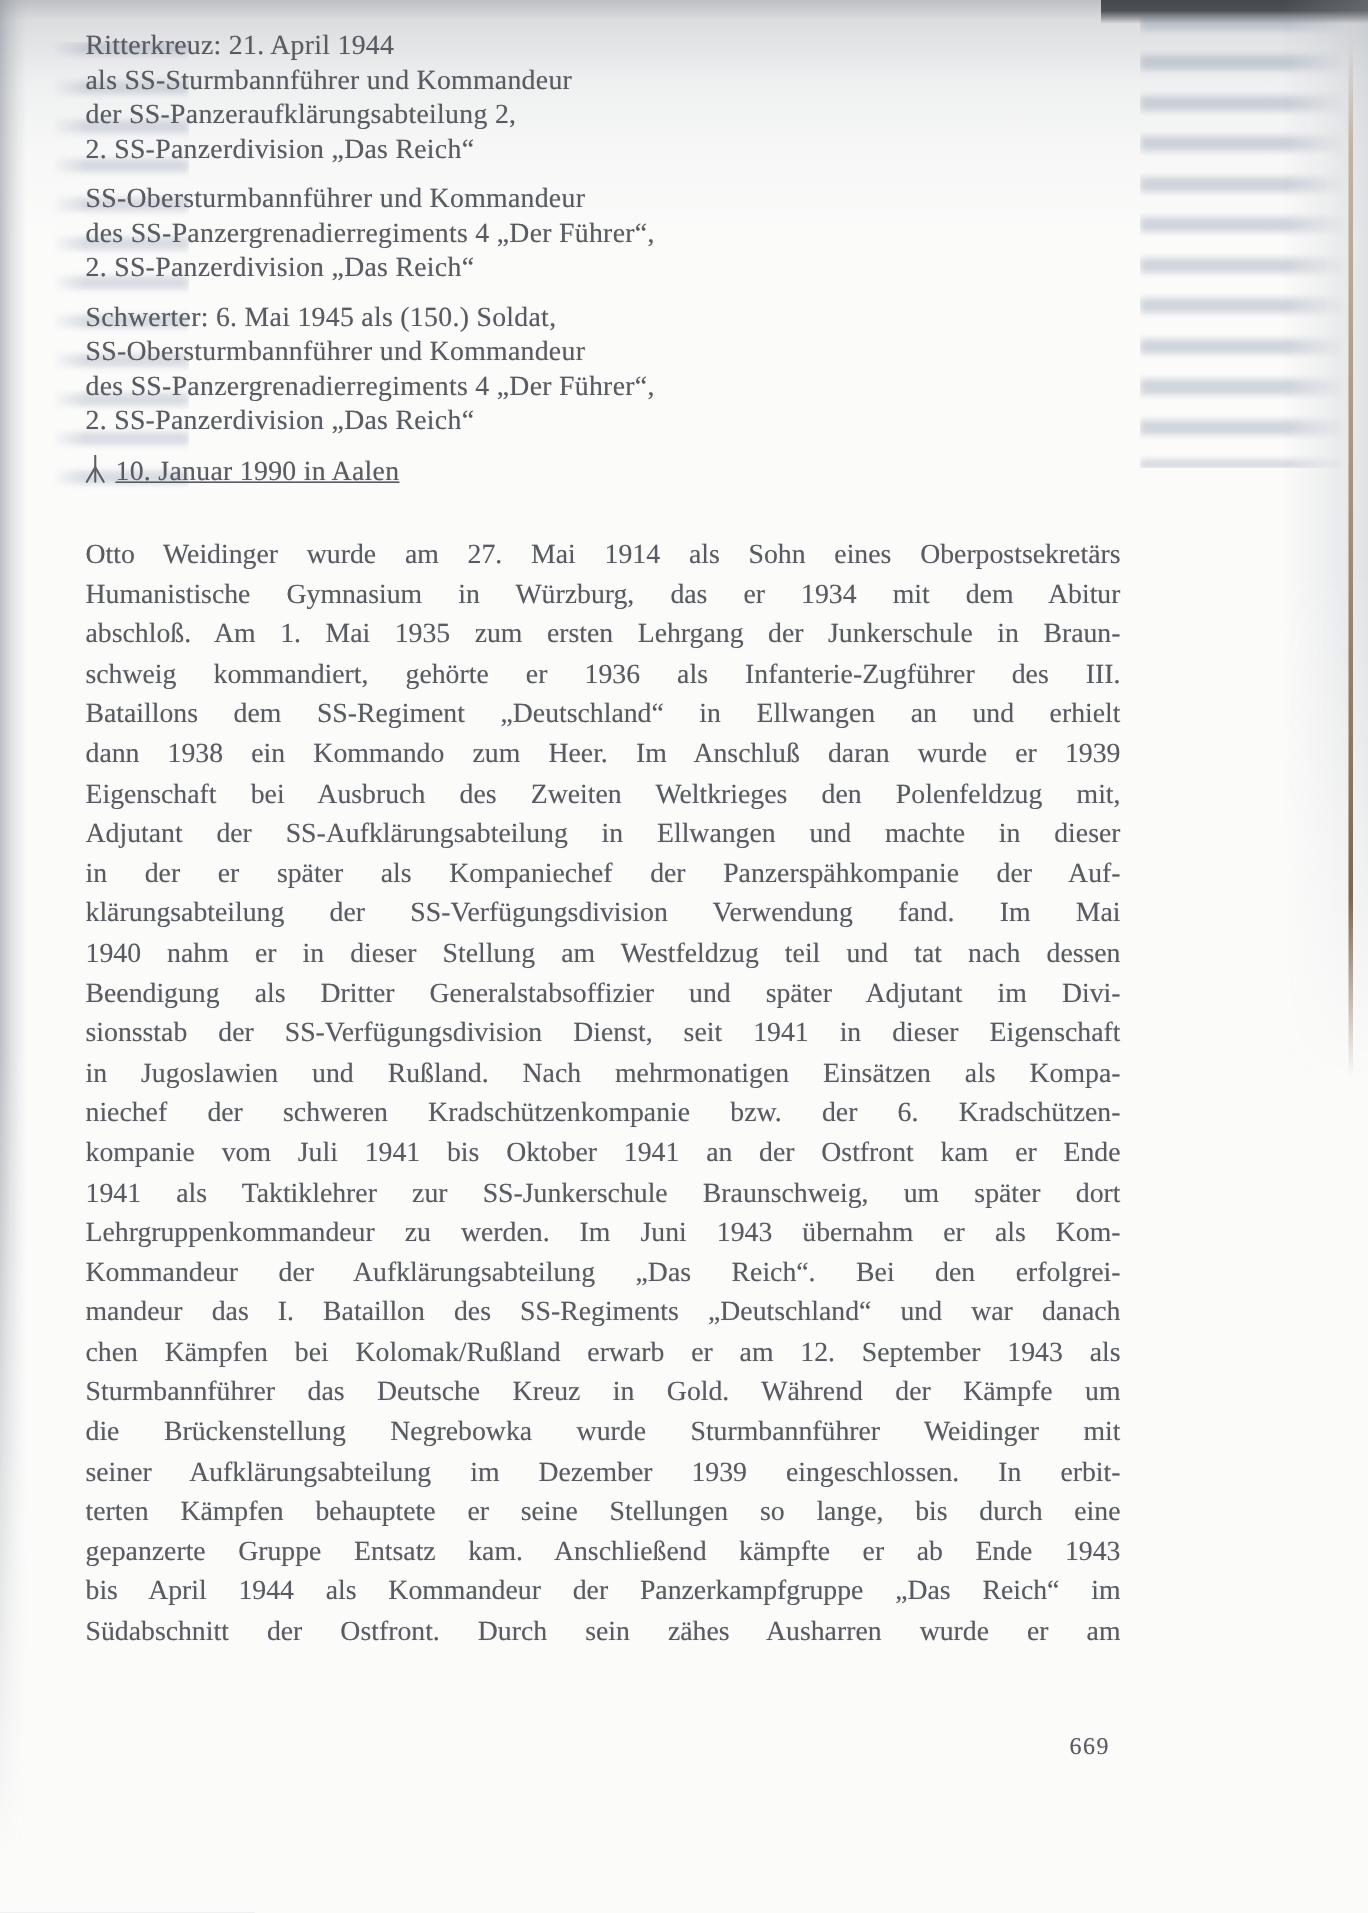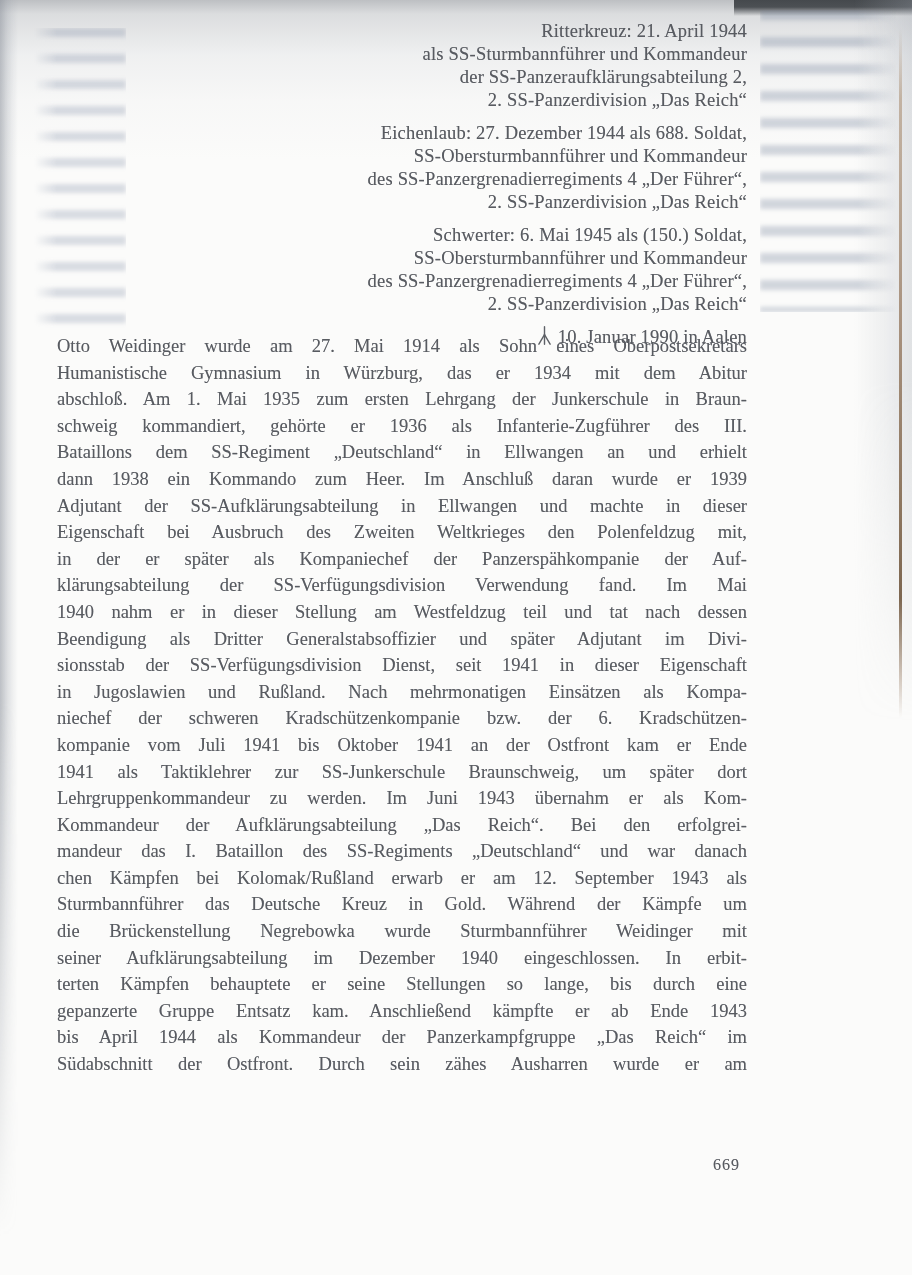--- a/index.html
+++ b/index.html
@@ -86,42 +86,43 @@
     background: repeating-linear-gradient(to bottom,
       rgba(112,126,152,0.30) 0px, rgba(112,126,152,0.30) 10px,
       rgba(112,126,152,0) 10px, rgba(112,126,152,0) 27px);
     -webkit-mask-image: linear-gradient(to left, transparent 2%, black 30%, black 100%);
     mask-image: linear-gradient(to left, transparent 2%, black 30%, black 100%);
   }
 
   
   .header-zone {
     position: absolute; left: 57px; top: 20px; width: 690px;
-    text-align: right;
+    text-align: left;
   }
   .award-block { margin-bottom: 10px; }
   .award-line {
     font-size: 18.5px;
     line-height: 23px;
     letter-spacing: 0.2px;
     text-shadow: 0 0 0.6px rgba(88,91,97,0.45);
     white-space: nowrap;
   }
   .death-line {
     margin-top: 7px;
     font-size: 18.5px;
     line-height: 23px;
     letter-spacing: 0.2px;
     text-shadow: 0 0 0.6px rgba(88,91,97,0.45);
+    text-decoration: underline;
   }
   .death-line .rune-icon { display: inline-block; vertical-align: -2px; margin-right: 7px; }
   .death-line .rune-icon svg { display: block; }
 
   .body-zone {
-    position: absolute; left: 57px; top: 333px; width: 690px;
+    position: absolute; left: 57px; top: 357px; width: 690px;
   }
   .body-line {
     font-size: 18.5px;
     line-height: 26.6px;
     height: 26.6px;
     overflow: hidden;
     text-align: justify;
     text-align-last: justify;
     text-shadow: 0 0 0.6px rgba(88,91,97,0.40);
   }
@@ -150,21 +151,20 @@
 
   <div class="header-zone">
     <div id="award-blocks">
         <div class="award-block">
           <div class="award-line">Ritterkreuz: 21. April 1944</div>
           <div class="award-line">als SS-Sturmbannführer und Kommandeur</div>
           <div class="award-line">der SS-Panzeraufklärungsabteilung 2,</div>
           <div class="award-line">2. SS-Panzerdivision „Das Reich“</div>
         </div>
         <div class="award-block">
-          <div class="award-line">Eichenlaub: 27. Dezember 1944 als 688. Soldat,</div>
           <div class="award-line">SS-Obersturmbannführer und Kommandeur</div>
           <div class="award-line">des SS-Panzergrenadierregiments 4 „Der Führer“,</div>
           <div class="award-line">2. SS-Panzerdivision „Das Reich“</div>
         </div>
         <div class="award-block">
           <div class="award-line">Schwerter: 6. Mai 1945 als (150.) Soldat,</div>
           <div class="award-line">SS-Obersturmbannführer und Kommandeur</div>
           <div class="award-line">des SS-Panzergrenadierregiments 4 „Der Führer“,</div>
           <div class="award-line">2. SS-Panzerdivision „Das Reich“</div>
         </div>
@@ -182,38 +182,38 @@
     </div>
   </div>
 
   <div class="body-zone" id="body-text">
       <div class="body-line">Otto Weidinger wurde am 27. Mai 1914 als Sohn eines Oberpostsekretärs</div>
       <div class="body-line">Humanistische Gymnasium in Würzburg, das er 1934 mit dem Abitur</div>
       <div class="body-line">abschloß. Am 1. Mai 1935 zum ersten Lehrgang der Junkerschule in Braun-</div>
       <div class="body-line">schweig kommandiert, gehörte er 1936 als Infanterie-Zugführer des III.</div>
       <div class="body-line">Bataillons dem SS-Regiment „Deutschland“ in Ellwangen an und erhielt</div>
       <div class="body-line">dann 1938 ein Kommando zum Heer. Im Anschluß daran wurde er 1939</div>
+      <div class="body-line">Eigenschaft bei Ausbruch des Zweiten Weltkrieges den Polenfeldzug mit,</div>
       <div class="body-line">Adjutant der SS-Aufklärungsabteilung in Ellwangen und machte in dieser</div>
-      <div class="body-line">Eigenschaft bei Ausbruch des Zweiten Weltkrieges den Polenfeldzug mit,</div>
       <div class="body-line">in der er später als Kompaniechef der Panzerspähkompanie der Auf-</div>
       <div class="body-line">klärungsabteilung der SS-Verfügungsdivision Verwendung fand. Im Mai</div>
       <div class="body-line">1940 nahm er in dieser Stellung am Westfeldzug teil und tat nach dessen</div>
       <div class="body-line">Beendigung als Dritter Generalstabsoffizier und später Adjutant im Divi-</div>
       <div class="body-line">sionsstab der SS-Verfügungsdivision Dienst, seit 1941 in dieser Eigenschaft</div>
       <div class="body-line">in Jugoslawien und Rußland. Nach mehrmonatigen Einsätzen als Kompa-</div>
       <div class="body-line">niechef der schweren Kradschützenkompanie bzw. der 6. Kradschützen-</div>
       <div class="body-line">kompanie vom Juli 1941 bis Oktober 1941 an der Ostfront kam er Ende</div>
       <div class="body-line">1941 als Taktiklehrer zur SS-Junkerschule Braunschweig, um später dort</div>
       <div class="body-line">Lehrgruppenkommandeur zu werden. Im Juni 1943 übernahm er als Kom-</div>
       <div class="body-line">Kommandeur der Aufklärungsabteilung „Das Reich“. Bei den erfolgrei-</div>
       <div class="body-line">mandeur das I. Bataillon des SS-Regiments „Deutschland“ und war danach</div>
       <div class="body-line">chen Kämpfen bei Kolomak/Rußland erwarb er am 12. September 1943 als</div>
       <div class="body-line">Sturmbannführer das Deutsche Kreuz in Gold. Während der Kämpfe um</div>
       <div class="body-line">die Brückenstellung Negrebowka wurde Sturmbannführer Weidinger mit</div>
-      <div class="body-line">seiner Aufklärungsabteilung im Dezember 1940 eingeschlossen. In erbit-</div>
+      <div class="body-line">seiner Aufklärungsabteilung im Dezember 1939 eingeschlossen. In erbit-</div>
       <div class="body-line">terten Kämpfen behauptete er seine Stellungen so lange, bis durch eine</div>
       <div class="body-line">gepanzerte Gruppe Entsatz kam. Anschließend kämpfte er ab Ende 1943</div>
       <div class="body-line">bis April 1944 als Kommandeur der Panzerkampfgruppe „Das Reich“ im</div>
       <div class="body-line">Südabschnitt der Ostfront. Durch sein zähes Ausharren wurde er am</div>
     </div>
 
   <div class="page-number">669</div>
 
 </div>
 

